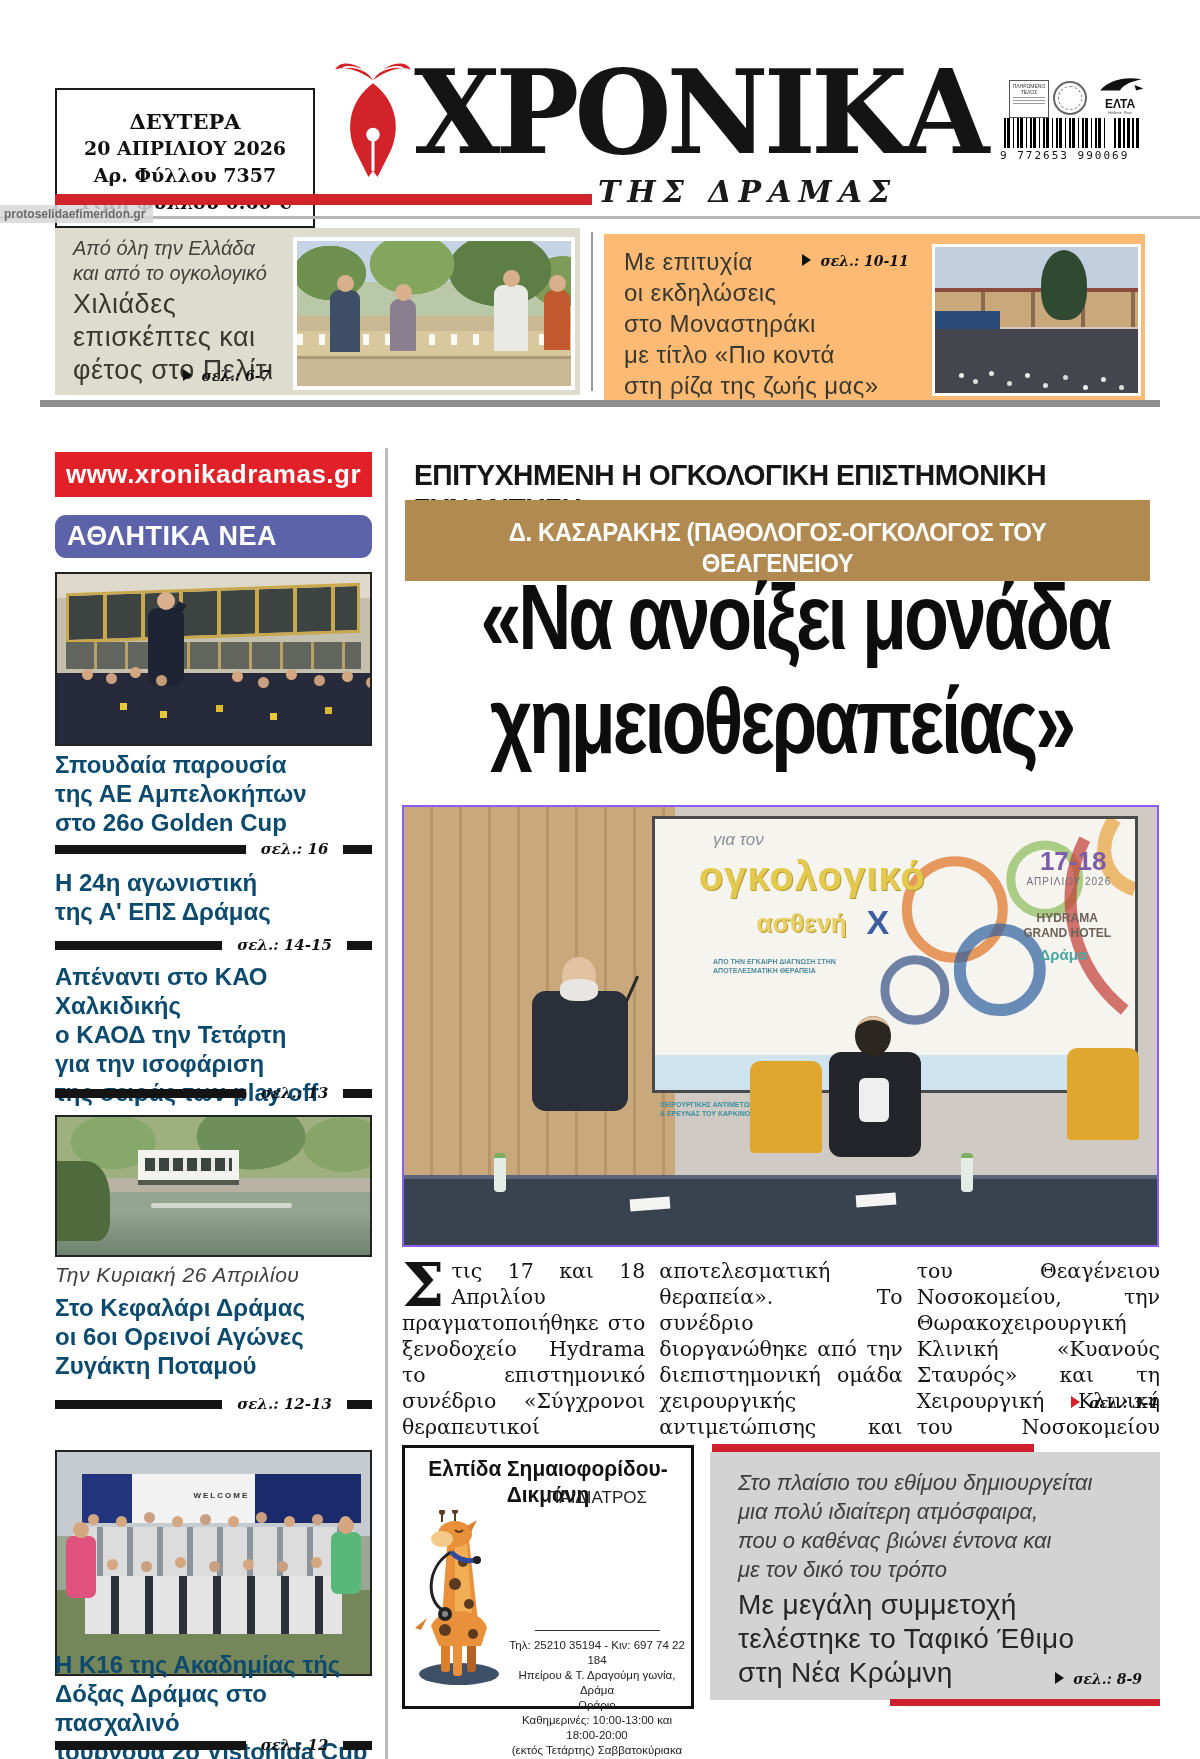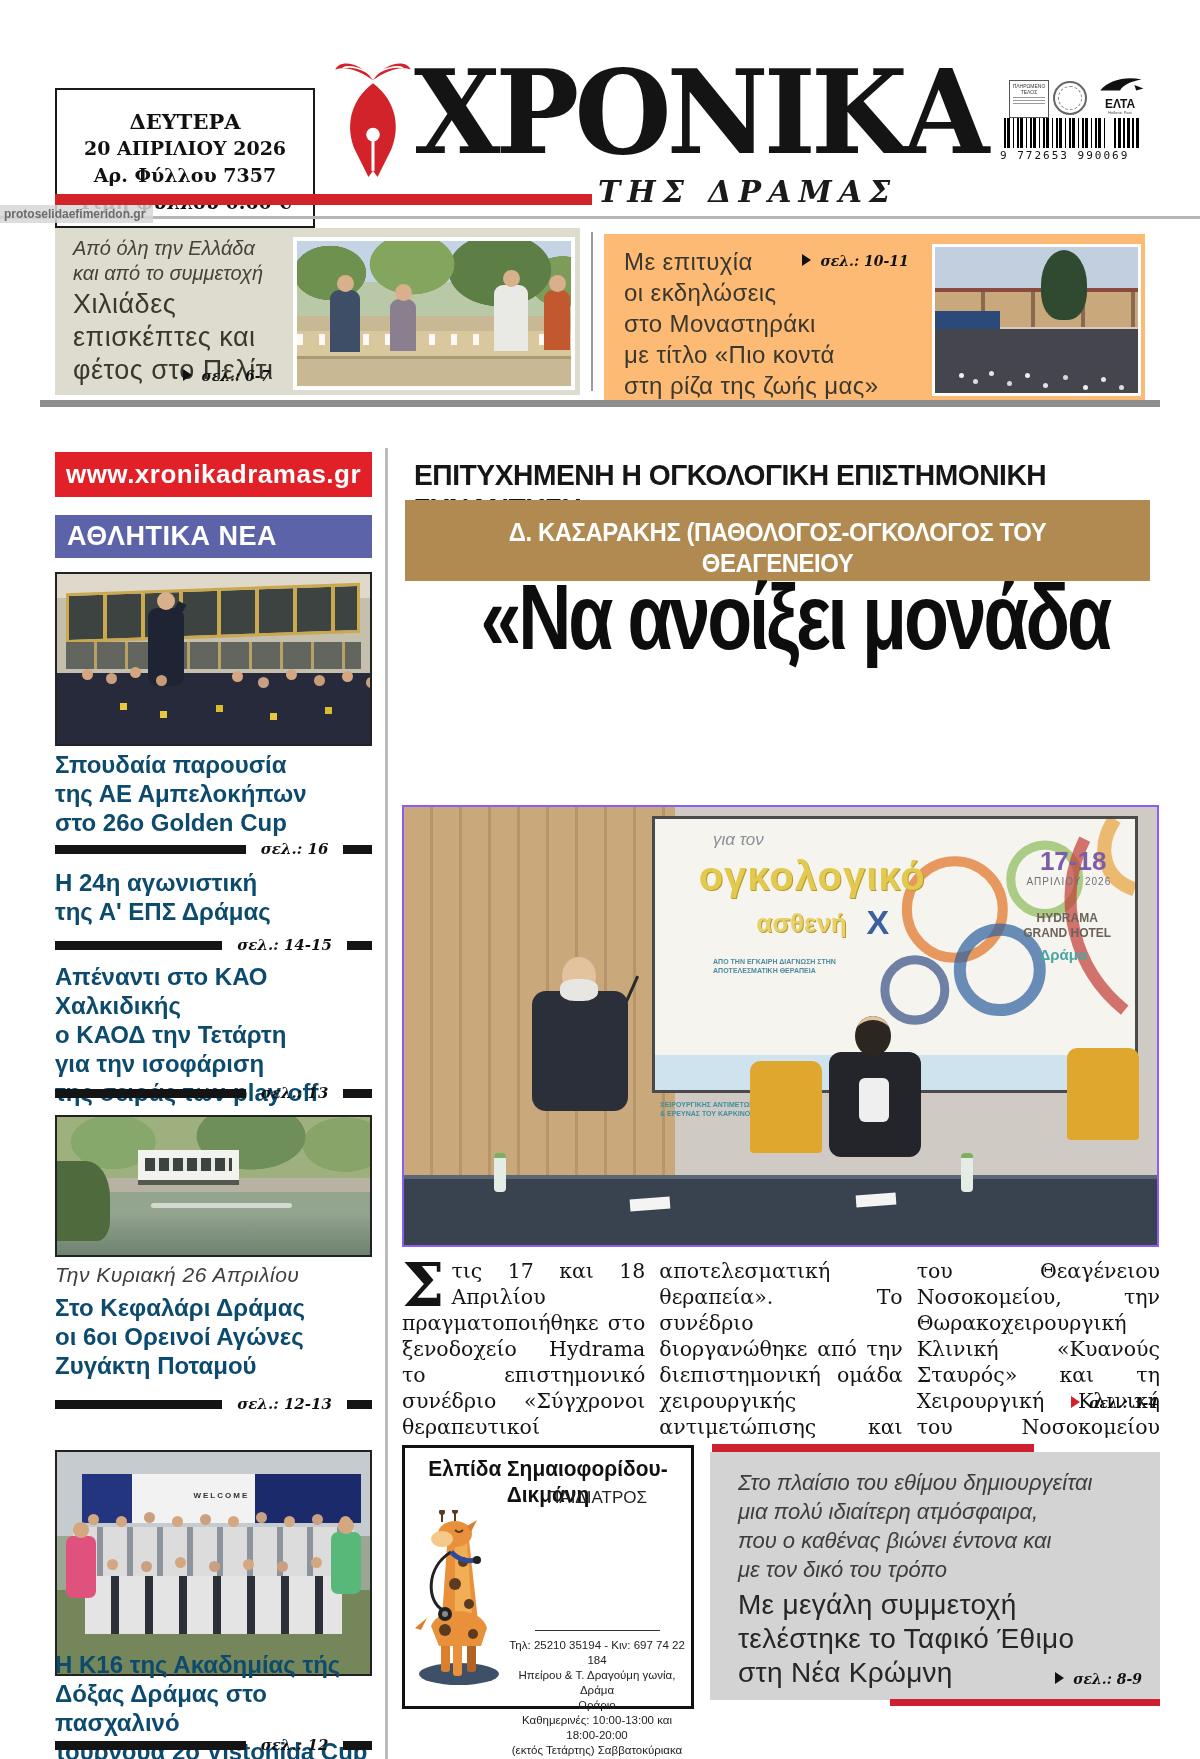--- a/index.html
+++ b/index.html
@@ -246,21 +246,21 @@
   </div>
   <div class="abs barcode"></div>
   <div class="abs barcode2"></div>
   <div class="abs barcode-num mono">9 772653 990069</div>
 
   <div class="abs grayline"></div>
   <div class="abs watermark">protoselidaefimeridon.gr</div>
 
   <div class="abs box-l">
     <div class="abs tl-kick prewrap">Από όλη την Ελλάδα
-και από το συμμετοχή</div>
+και από το ογκολογικό</div>
     <div class="abs tl-title prewrap">Χιλιάδες
 επισκέπτες και
 φέτος στο Πελίτι</div>
     <span class="abs tl-pg pgmark">
       <span class="tri"></span>
       <span class="t">σελ.: 6-7</span>
     </span>
     <div class="abs ph-peliti">
       <div class="pel-table"></div>
       <div class="pel-food"></div>
@@ -288,21 +288,21 @@
       <div class="mona-tree"></div>
       <div class="mona-stage"></div>
       <div class="mona-crowd"></div>
       <div class="dots" style="left:12%;bottom:10%;box-shadow:14px 6px 0 #ddd,30px -2px 0 #e5e5e5,48px 8px 0 #d8d8d8,66px 0 0 #eee,84px 10px 0 #e2e2e2,104px 2px 0 #d8d8d8,124px 12px 0 #eee,142px 4px 0 #e5e5e5,160px 12px 0 #ddd,26px 22px 0 #d2d2d2,64px 24px 0 #dedede,110px 26px 0 #d6d6d6,148px 24px 0 #e2e2e2"></div>
     </div>
   </div>
 
   <div class="abs graybar"></div>
 
   <div class="abs sb web-banner" style="width:317px;">www.xronikadramas.gr</div>
-  <div class="abs sport-banner" style="left:55px;">ΑΘΛΗΤΙΚΑ ΝΕΑ</div>
+  <div class="abs sport-banner" style="left:55px;border-radius:11px;">ΑΘΛΗΤΙΚΑ ΝΕΑ</div>
 
   <div class="abs sb sb-photo ph-acad" style="width:313px;">
     <div class="acad-win"></div>
     <div class="acad-win2"></div>
     <div class="coach-arm"></div>
     <div class="coach"></div>
     <div class="heads" style="left:8%;top:56%;box-shadow:24px 4px 0 #caa083,48px -2px 0 #d4a781,74px 6px 0 #c79d78,150px 2px 0 #d4a781,176px 8px 0 #caa083,204px 0 0 #d4a781,232px 6px 0 #c79d78,260px 2px 0 #d4a781,284px 8px 0 #caa083"></div>
     <div class="ydots" style="left:20%;top:76%;box-shadow:40px 8px 0 #e8c93c,96px 2px 0 #d9bb2e,150px 10px 0 #e8c93c,205px 4px 0 #d9bb2e,250px 12px 0 #e8c93c"></div>
   </div>
 
@@ -376,20 +376,23 @@
 
   <div class="abs vdiv-main"></div>
 
   <div class="abs kicker">ΕΠΙΤΥΧΗΜΕΝΗ Η ΟΓΚΟΛΟΓΙΚΗ ΕΠΙΣΤΗΜΟΝΙΚΗ ΣΥΝΑΝΤΗΣΗ</div>
   <div class="abs brownbox">
     <span class="inner prewrap">Δ. ΚΑΣΑΡΑΚΗΣ (ΠΑΘΟΛΟΓΟΣ-ΟΓΚΟΛΟΓΟΣ ΤΟΥ ΘΕΑΓΕΝΕΙΟΥ
 ΝΟΣΟΚΟΜΕΙΟΥ ΘΕΣ/ΝΙΚΗΣ)  ΓΙΑ ΤΟ  Γ.Ν. ΔΡΑΜΑΣ:</span>
   </div>
   <div class="abs headline hl1">
     <span class="inner">«Να ανοίξει μονάδα</span>
+  </div>
+  <div class="abs headline hl2">
+    <span class="inner">χημειοθεραπείας»</span>
   </div>
 
   <div class="abs conf">
     <div class="conf-wood"></div>
     <div class="conf-screen">
       <svg class="conf-rings" viewBox="0 0 480 270" preserveAspectRatio="none">
         <circle cx="300" cy="90" r="48" fill="none" stroke="#e07a2e" stroke-width="10" opacity=".75"></circle>
         <circle cx="345" cy="150" r="40" fill="none" stroke="#2e5fa0" stroke-width="12" opacity=".7"></circle>
         <circle cx="260" cy="170" r="30" fill="none" stroke="#27427c" stroke-width="9" opacity=".65"></circle>
         <circle cx="390" cy="60" r="34" fill="none" stroke="#7ab03c" stroke-width="9" opacity=".6"></circle>

